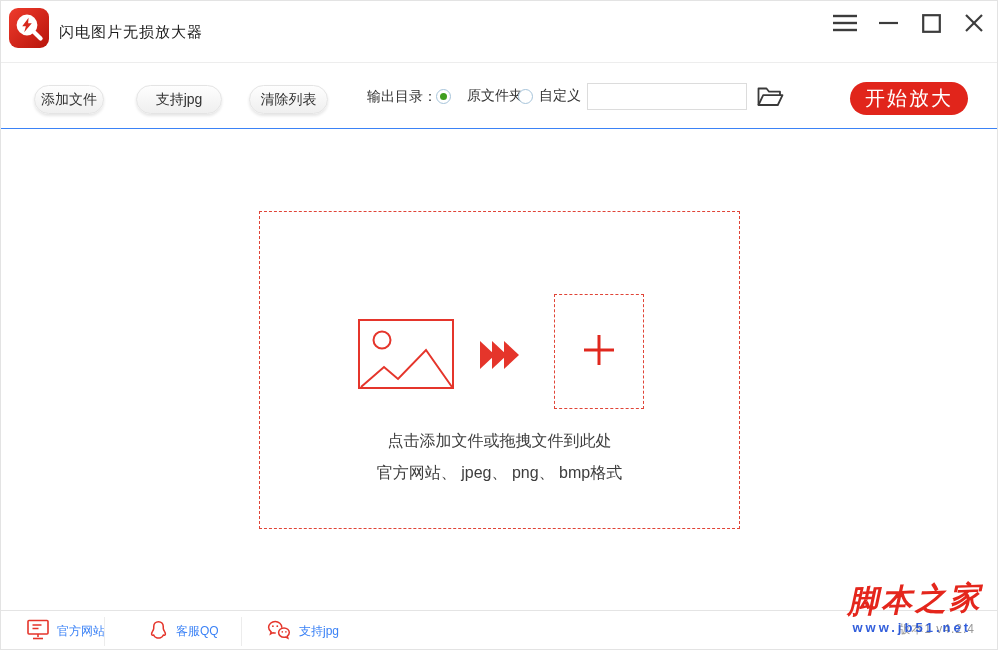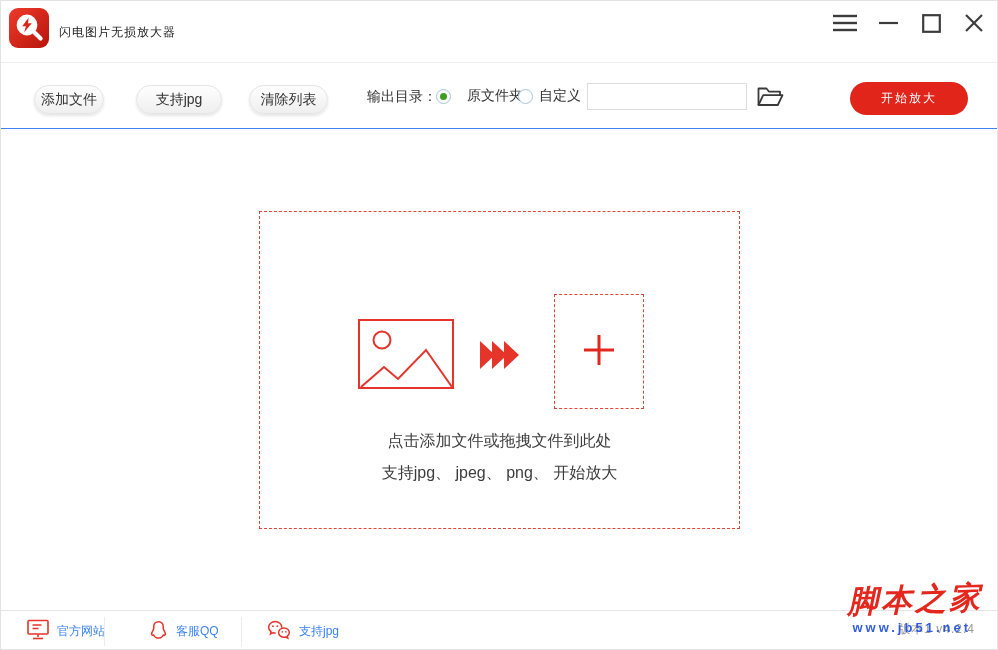--- a/index.html
+++ b/index.html
@@ -2,21 +2,21 @@
 <html><head>
 <meta charset="utf-8">
 <style>
   * { margin:0; padding:0; box-sizing:border-box; }
   body { background:#fff; font-family:"Liberation Sans", sans-serif; }
   .window { position:relative; width:998px; height:650px; background:#fff; overflow:hidden; border:1px solid #e3e3e3; }
 
   
   .header { position:absolute; top:0; left:0; width:100%; height:62px; background:#fff; border-bottom:1px solid #ededed; }
   .logo { position:absolute; left:8px; top:7px; width:40px; height:40px; }
-  .app-title { position:absolute; left:58px; top:0; height:62px; line-height:62px; font-size:12px; color:#1c1c1c; letter-spacing:1px; }
+  .app-title { position:absolute; left:58px; top:0; height:62px; line-height:62px; font-size:15px; color:#1c1c1c; letter-spacing:1px; }
   .win-controls { position:absolute; right:10px; top:8px; display:flex; align-items:center; gap:17px; height:28px; }
   .wc-btn { width:26px; height:26px; display:flex; align-items:center; justify-content:center; cursor:pointer; }
 
   
   .toolbar { position:absolute; top:62px; left:0; width:100%; height:66px; background:#fff; border-bottom:1px solid #3b82f6; box-shadow:0 1px 2px rgba(0,0,0,0.03); }
   .pill-btn { position:absolute; top:22px; height:29px; border:1px solid #e4e4e4; border-radius:15px;
               background:linear-gradient(#fefefe,#efefef); box-shadow:0 2px 3px rgba(0,0,0,0.10);
               font-size:14px; color:#333; text-align:center; line-height:27px; cursor:pointer; }
   .btn-add-file   { left:33px;  width:70px; }
   .btn-add-folder { left:135px; width:86px; }
@@ -24,21 +24,21 @@
   .out-label { position:absolute; left:366px; top:0; height:66px; line-height:66px; font-size:14px; color:#333; }
   .radio-opt { position:absolute; top:0; height:66px; display:flex; align-items:center; gap:6px; cursor:pointer; }
   .radio-opt1 { left:435px;gap:16px; }
   .radio-opt2 { left:517px; }
   .radio { width:15px; height:15px; border:1px solid #a6c4da; border-radius:50%; background:#fff; position:relative; }
   .radio.checked::after { content:""; position:absolute; left:3px; top:3px; width:7px; height:7px; border-radius:50%; background:#3f9e20; }
   .radio-label { font-size:14px; color:#333; }
   .path-input { position:absolute; left:586px; top:20px; width:160px; height:27px; border:1px solid #dcdcdc; background:#fff; font-size:13px; color:#333; padding:0 6px; outline:none; }
   .browse-btn { position:absolute; left:754px; top:22px; width:30px; height:25px; cursor:pointer; background:none; border:none; }
   .start-btn { position:absolute; left:849px; top:19px; width:118px; height:33px; border:none; border-radius:17px;
-               background:#e1251b; color:#fff; font-size:12px; letter-spacing:2px; cursor:pointer;
+               background:#e1251b; color:#fff; font-size:20px; letter-spacing:2px; cursor:pointer;
                font-family:"Liberation Sans",sans-serif; }
 
   
   .main-area { position:absolute; top:128px; left:0; width:100%; height:481px; background:#fff; }
   .dropzone { position:absolute; left:258px; top:210px; width:481px; height:318px; border:1px dashed #e04437; cursor:pointer; }
   .dz-image-icon { position:absolute; left:357px; top:318px; }
   .dz-ff-icon { position:absolute; left:479px; top:340px; }
   .dz-plus-box { position:absolute; left:553px; top:293px; width:90px; height:115px; border:1px dashed #e04437;
                  display:flex; align-items:center; justify-content:center; }
   .dz-hint1 { position:absolute; left:258px; top:430px; width:481px; text-align:center; font-size:16px; color:#3d3d3d; }
@@ -164,21 +164,21 @@
   <div class="dz-plus-box">
     <span>
       <svg width="32" height="32" viewBox="0 0 32 32" stroke="#e0281e" stroke-width="3">
         <line x1="16" y1="1" x2="16" y2="31"></line>
         <line x1="1" y1="16" x2="31" y2="16"></line>
       </svg>
     </span>
   </div>
 
   <div class="dz-hint1">点击添加文件或拖拽文件到此处</div>
-  <div class="dz-hint2">支持jpg、 jpeg、 png、 开始放大</div>
+  <div class="dz-hint2">官方网站、 jpeg、 png、 bmp格式</div>
 
   <div class="footer">
     <div class="foot-link fl-1">
       <span>
         <svg width="22" height="21" viewBox="0 0 22 21" fill="none" stroke="#e5352b" stroke-width="1.6">
           <rect x="1" y="1.5" width="20" height="13.5" rx="1"></rect>
           <path d="M5.5 6 h9 M5.5 9.5 h6"></path>
           <path d="M11 15 v3"></path>
           <path d="M6 19.5 h10"></path>
         </svg>

